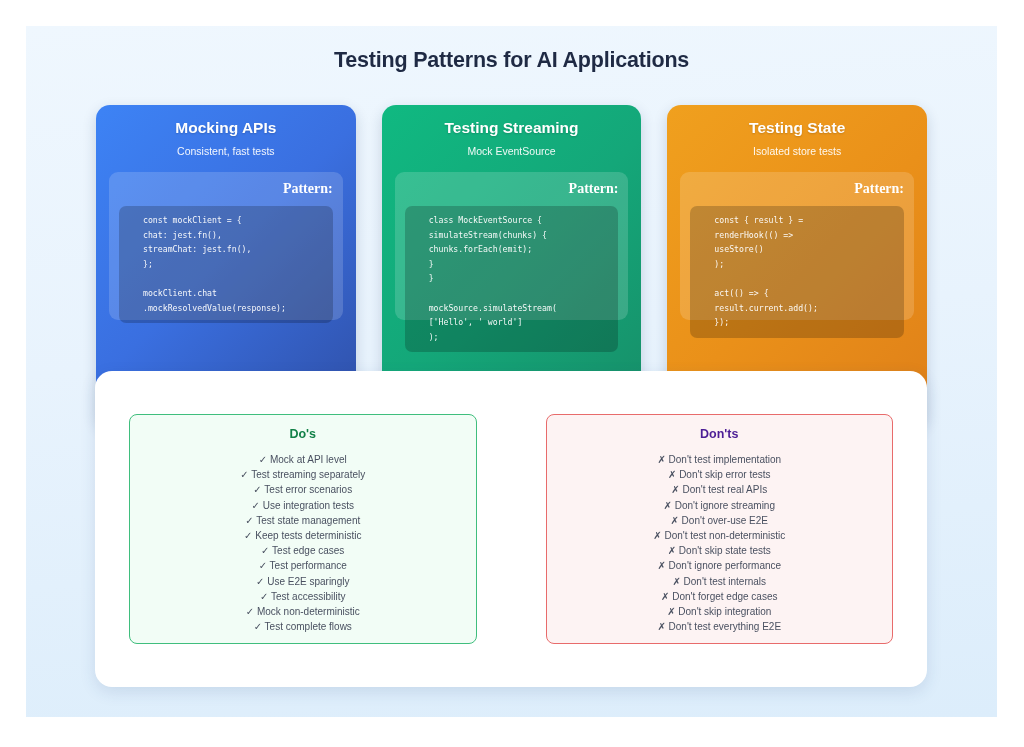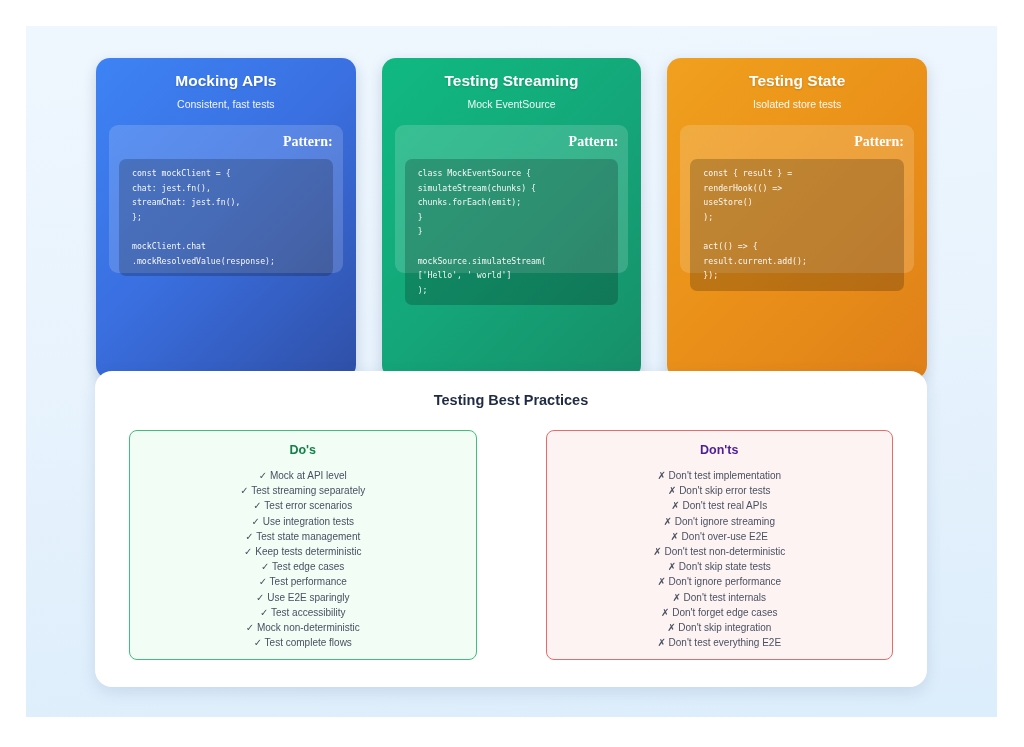--- a/index.html
+++ b/index.html
@@ -82,21 +82,21 @@
     font-size: 14px;
     font-weight: bold;
     color: #ffffff;
     margin-bottom: 9px;
     font-family: Liberation Serif, serif;
   }
 
   .code-block {
     border-radius: 7px;
     background: rgba(0,0,0,0.20);
-    padding: 7px 9px 8px 13px;
+    padding: 7px 9px 8px 24px;
     font-family: "DejaVu Sans Mono", "Liberation Mono", monospace;
     font-size: 8.2px;
     line-height: 1.78;
     color: rgba(255,255,255,0.95);
     white-space: pre;
   }
 
   
   #best-practices {
     position: absolute;
@@ -159,20 +159,21 @@
     color: #495060;
   }
 
   .mark { font-weight: normal; }
 </style>
 </head>
 <body>
 
 <div id="app-root">
 
+  <h1 id="page-title">Testing Patterns for AI Applications</h1>
 
   <div id="cards-row">
 
     <div class="pattern-card card-blue">
       <div class="card-title">Mocking APIs</div>
       <div class="card-subtitle">Consistent, fast tests</div>
       <div class="pattern-panel">
         <div class="pattern-label">Pattern:</div>
         <pre class="code-block">const mockClient = {
 chat: jest.fn(),
@@ -213,21 +214,20 @@
 
 act(() =&gt; {
 result.current.add();
 });</pre>
       </div>
     </div>
 
   </div>
 
   <div id="best-practices">
-    <div id="bp-title">Testing Best Practices</div>
 
     <div id="bp-columns">
 
       <div class="bp-col bp-col-dos">
         <div class="bp-col-title">Do's</div>
         <ul class="bp-list" id="dos-list">
             <li><span class="mark">✓</span><span> Mock at API level</span></li>
             <li><span class="mark">✓</span><span> Test streaming separately</span></li>
             <li><span class="mark">✓</span><span> Test error scenarios</span></li>
             <li><span class="mark">✓</span><span> Use integration tests</span></li>

